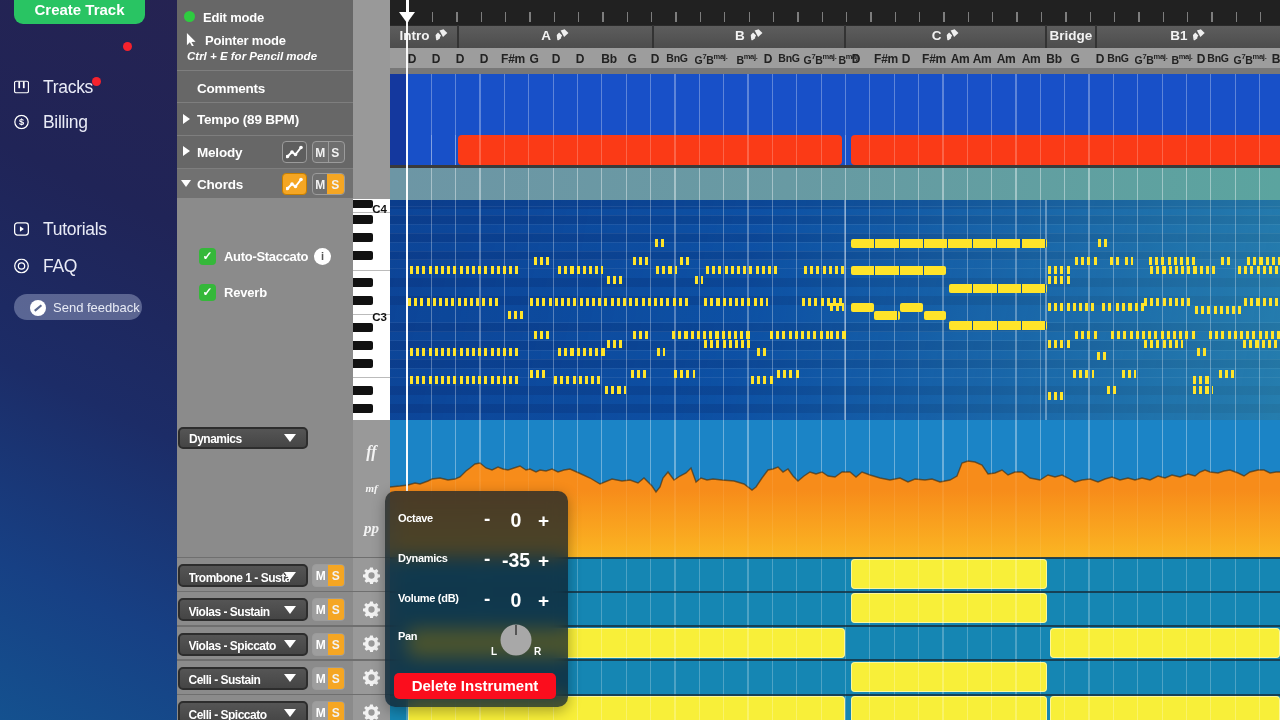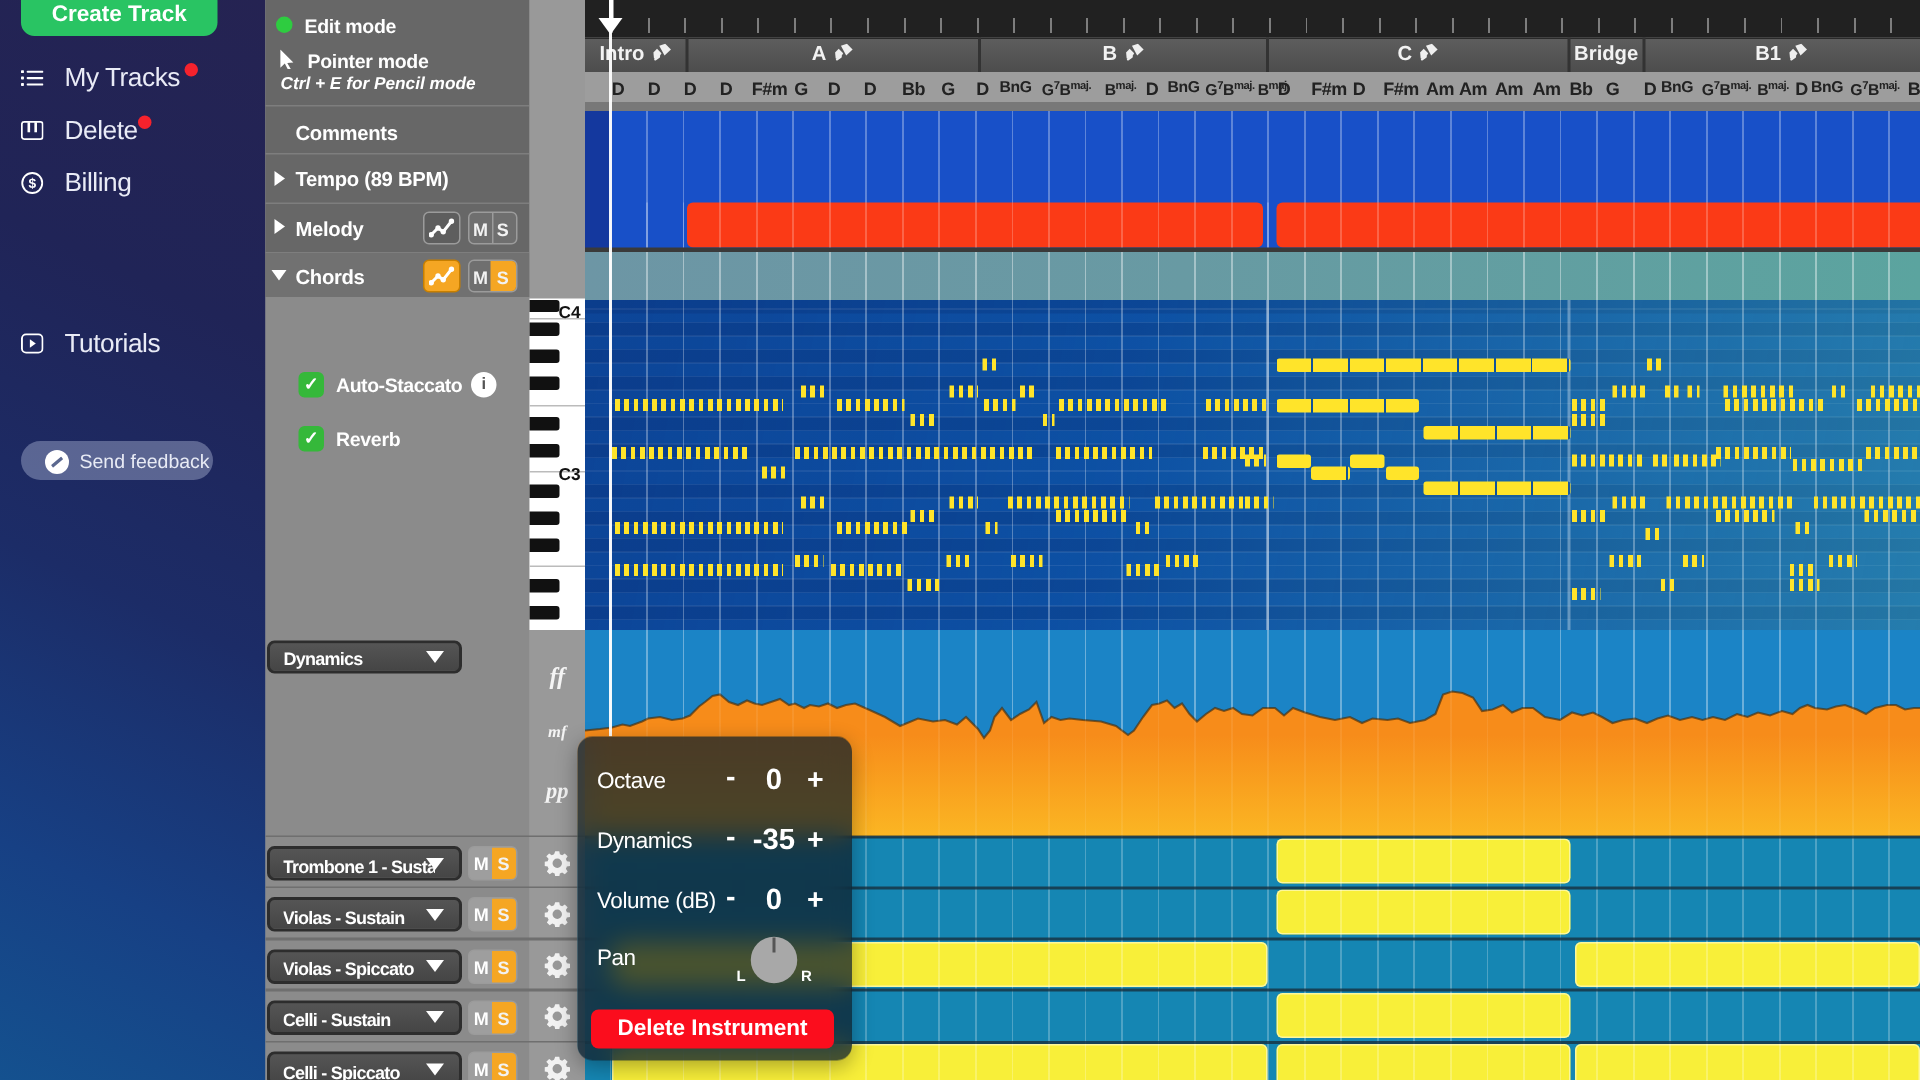--- a/index.html
+++ b/index.html
@@ -69,62 +69,56 @@
 .ybar{height:30px;background:#f8ef39;border-radius:4px;box-shadow:inset 0 0 0 1px rgba(255,255,255,0.5)}
 
 .grid{left:389.5px;width:890.5px;background:repeating-linear-gradient(90deg,transparent 0px,transparent 16.4px,rgba(255,255,255,0.30) 16.4px,rgba(255,255,255,0.30) 17.6px,transparent 17.6px,transparent 24.36px)}
 .gridw{left:389.5px;width:890.5px;background:repeating-linear-gradient(90deg,transparent 0px,transparent 16.4px,rgba(255,255,255,0.40) 16.4px,rgba(255,255,255,0.40) 17.6px,transparent 17.6px,transparent 24.36px)}
 
 #ph{left:406.3px;top:12px;width:1.6px;height:479px;background:rgba(255,255,255,0.95)}
 #pht{left:399px;top:12px;width:0;height:0;border:8px solid transparent;border-top:11px solid #fff;border-bottom:0}
 #phs{left:405.5px;top:0;width:3.2px;height:14px;background:#fff}
 
 #pop{left:385px;top:490.5px;width:183px;height:216px;border-radius:10px;background:rgba(13,30,42,0.74);backdrop-filter:blur(9px);box-shadow:0 4px 14px rgba(0,0,0,0.32);color:#fff}
-.prl{position:absolute;left:13px;font-size:15px;font-weight:normal;letter-spacing:-0.3px}
+.prl{position:absolute;left:13px;font-size:11px;font-weight:bold;letter-spacing:-0.3px}
 .pmn{position:absolute;font-size:19px;font-weight:bold}
 .pvl{position:absolute;font-size:19.5px;font-weight:bold;transform:translateX(-50%)}
 #del{position:absolute;left:9px;top:182.5px;width:162px;height:26px;background:#fb0d1d;border-radius:5px;color:#fff;font-size:15px;font-weight:bold;text-align:center;line-height:26px}
 </style></head><body>
 <div id="st">
 <div id="nav" class="ab"></div>
 <div id="ct" class="ab">Create Track</div>
-<div class="ab nv" style="top:40.5px">
-      <svg width="15" height="13" viewBox="0 0 20 16">
-        <g fill="#fff">
-          <rect x="0" y="1" width="2.6" height="2.6" rx="0.6"></rect>
-          <rect x="5" y="1.5" width="15" height="1.8" rx="0.9"></rect>
-          <rect x="0" y="6.7" width="2.6" height="2.6" rx="0.6"></rect>
-          <rect x="5" y="7.2" width="15" height="1.8" rx="0.9"></rect>
-          <rect x="0" y="12.4" width="2.6" height="2.6" rx="0.6"></rect>
-          <rect x="5" y="12.9" width="15" height="1.8" rx="0.9"></rect>
-        </g>
-      </svg>
-      <span class="lb">My Tracks</span>
-    </div>
 <div class="ab nv" style="top:75.5px">
       <svg width="15" height="14" viewBox="0 0 19 16">
         <rect x="0.7" y="0.7" width="17.6" height="14.6" rx="2" fill="none" stroke="#fff" stroke-width="1.5"></rect>
         <rect x="5.5" y="1" width="2.2" height="8.5" fill="#fff"></rect>
         <rect x="11.3" y="1" width="2.2" height="8.5" fill="#fff"></rect>
       </svg>
-      <span class="lb">Delete</span>
+      <span class="lb">Tracks</span>
     </div>
 <div class="ab nv" style="top:110.5px">
       <svg width="15" height="15" viewBox="0 0 18 18">
         <circle cx="9" cy="9" r="8" fill="none" stroke="#fff" stroke-width="1.5"></circle>
         <text x="9" y="13" font-size="11" font-weight="bold" fill="#fff" text-anchor="middle" font-family="Liberation Sans">$</text>
       </svg>
       <span class="lb">Billing</span>
     </div>
 <div class="ab nv" style="top:217.5px">
       <svg width="15" height="14" viewBox="0 0 19 17">
         <rect x="0.8" y="0.8" width="17.4" height="15.4" rx="3.5" fill="none" stroke="#fff" stroke-width="1.6"></rect>
         <path d="M7.5 5 L12.5 8.5 L7.5 12 Z" fill="#fff"></path>
       </svg>
       <span class="lb">Tutorials</span>
+    </div>
+<div class="ab nv" style="top:255.0px">
+      <svg width="15" height="15" viewBox="0 0 19 19">
+        <circle cx="9.5" cy="9.5" r="8.6" fill="none" stroke="#fff" stroke-width="1.6"></circle>
+        <circle cx="9.5" cy="9.5" r="4" fill="none" stroke="#fff" stroke-width="1.6"></circle>
+      </svg>
+      <span class="lb">FAQ</span>
     </div>
 <div class="ab rdot" style="left:123px;top:41.5px;width:9px;height:9px"></div>
 <div class="ab rdot" style="left:92px;top:77px;width:9px;height:9px"></div>
 <div id="sf" class="ab">
       <svg style="position:absolute;left:16px;top:5.5px" width="16" height="16" viewBox="0 0 16 16">
         <circle cx="8" cy="8" r="8" fill="#fff"></circle>
         <rect x="3.6" y="7" width="8.8" height="2.2" rx="0.4" fill="#5b688f" transform="rotate(-40 8 8)"></rect>
       </svg>
       <span>Send feedback</span>
     </div>

